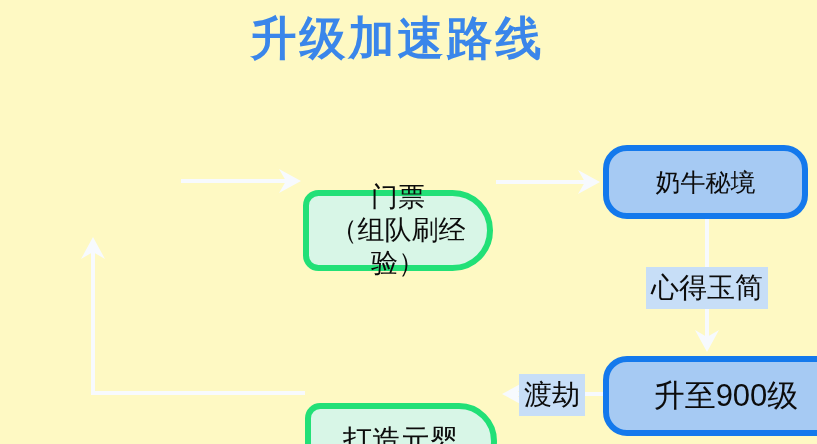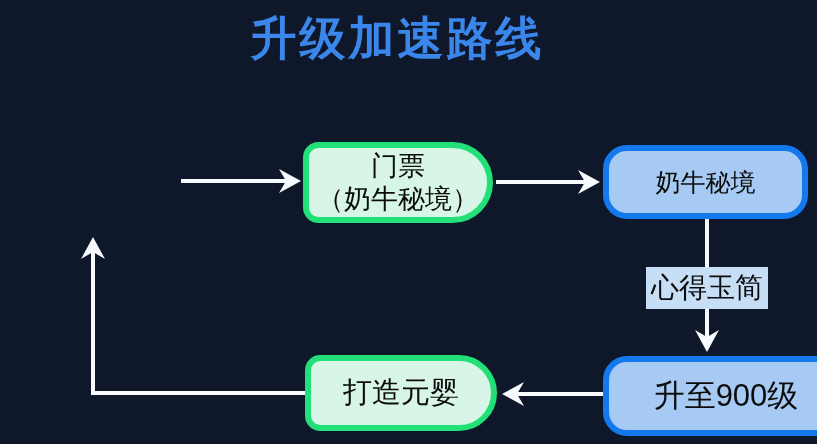--- a/index.html
+++ b/index.html
@@ -3,21 +3,21 @@
 <meta charset="utf-8">
 <style>
   html,body{margin:0;padding:0;}
   body{
     font-family:"Liberation Sans","DejaVu Sans",sans-serif;
     background:#c7def7;
   }
   .canvas{
     position:relative;
     width:817px;height:444px;
-    background:#0f172a;
+    background:#fef9c3;
     overflow:hidden;
   }
   .title{
     position:absolute;
     left:0;top:8px;width:100%;
     text-align:center;
     transform:translateX(-11px);
     font-size:46px;
     font-weight:800;
     letter-spacing:3px;
@@ -38,20 +38,21 @@
     text-align:center;
     line-height:1.22;
   }
   .node-blue{
     background:#a6caf3;
     border:5px solid #1479ec;
   }
   .node-green{
     background:#d8f6e7;
     border:6px solid #22e077;
+    margin-top:48px;
   }
   .ellipse{
     left:9px;top:127px;width:170px;height:106px;
     border-radius:50%;
     border-width:5px;
     font-size:27px;
   }
   .box-menpiao{
     left:303px;top:142px;width:190px;height:81px;
     border-radius:16px 42px 42px 16px;
@@ -117,30 +118,31 @@
 
     <g>
       <path d="M305 393 L93 393 L93 251" stroke="#f7fafe" stroke-width="4" fill="none"></path>
       <path d="M93 237 L81 259 L93 252 L105 259 Z" fill="#f7fafe"></path>
     </g>
   </svg>
 
 
   <div class="node node-green box-menpiao">
     <span>门票</span>
-    <span>（奶牛秘境）</span>
+    <span>（组队刷经验）</span>
   </div>
 
   <div class="node node-blue box-nainiu">
     <span>奶牛秘境</span>
   </div>
 
   <div class="node node-blue box-sheng900">
     <span>升至900级</span>
   </div>
 
   <div class="node node-green box-dazao">
     <span>打造元婴</span>
   </div>
 
   <div class="edge-label label-exp">心得玉简</div>
+  <div class="edge-label label-dujie">渡劫</div>
 
 </div>
 
 </body></html>

